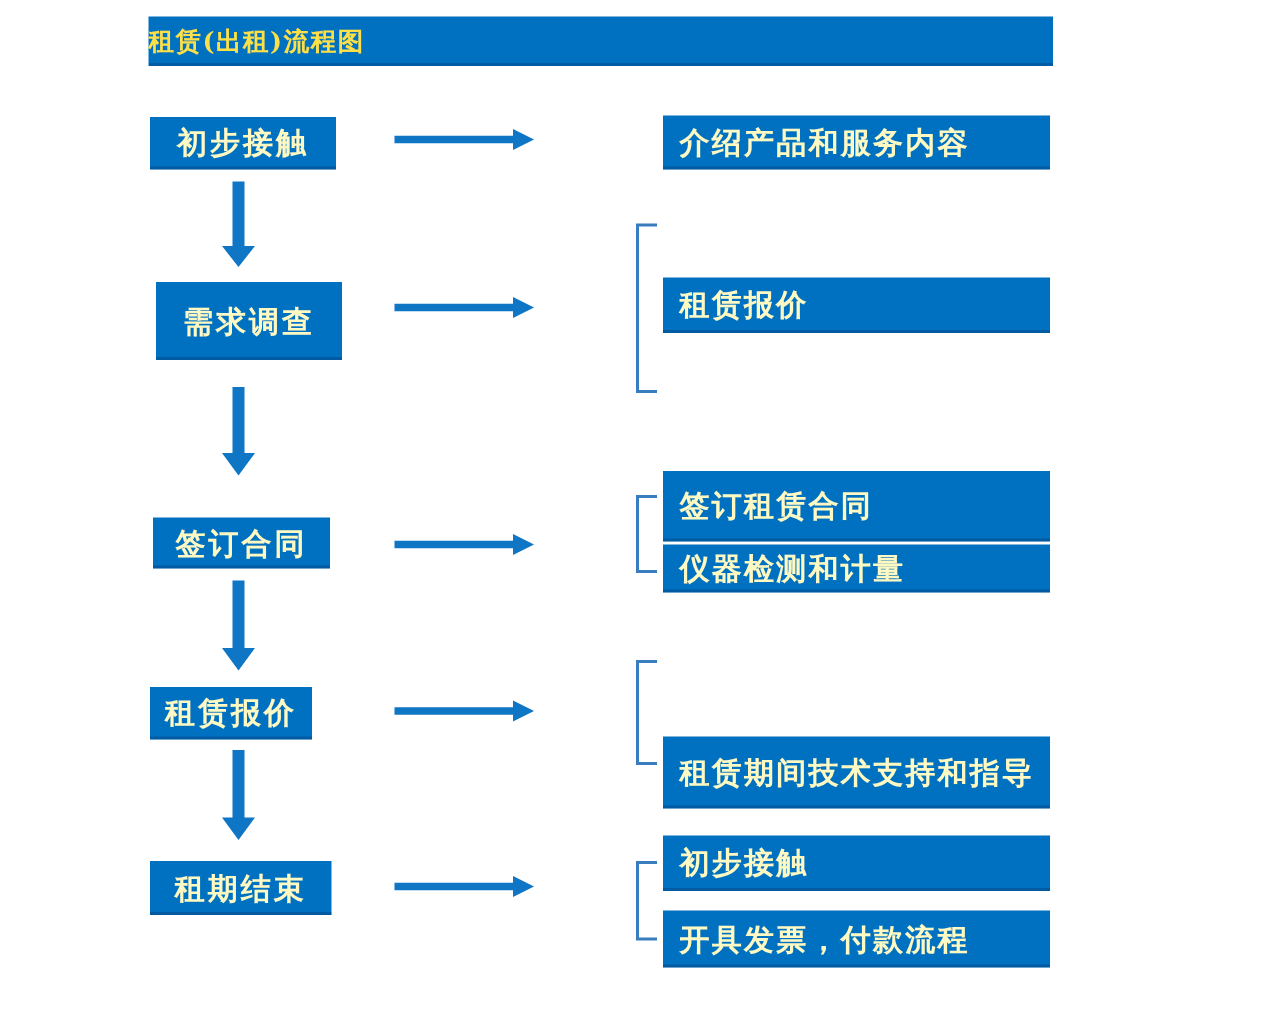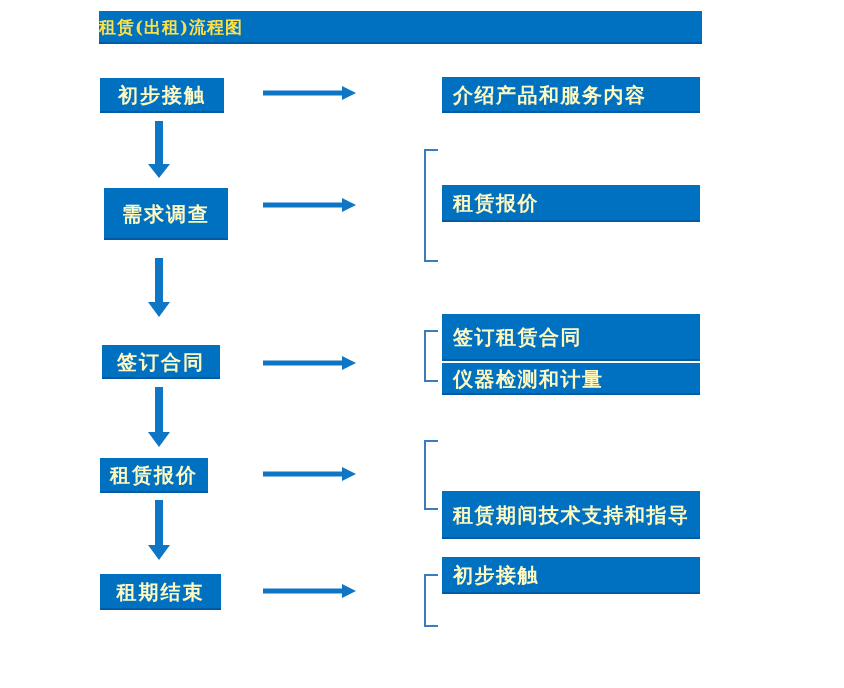--- a/index.html
+++ b/index.html
@@ -120,14 +120,15 @@
   <div class="box left" style="left:102px;top:345px;width:118px;height:34px">签订合同</div>
   <div class="box left" style="left:100px;top:458px;width:108px;height:35px">租赁报价</div>
   <div class="box left" style="left:100px;top:574px;width:121px;height:36px">租期结束</div>
 
   <div class="box right" style="top:77px;height:36px">介绍产品和服务内容</div>
   <div class="box right" style="top:185px;height:37px">租赁报价</div>
   <div class="box right" style="top:314px;height:47px">签订租赁合同</div>
   <div class="box right" style="top:363px;height:32px">仪器检测和计量</div>
   <div class="box right" style="top:491px;height:48px">租赁期间技术支持和指导</div>
   <div class="box right" style="top:557px;height:37px">初步接触</div>
+  <div class="box right" style="top:607px;height:38px">开具发票，付款流程</div>
 
 </div>
 
 </body></html>

